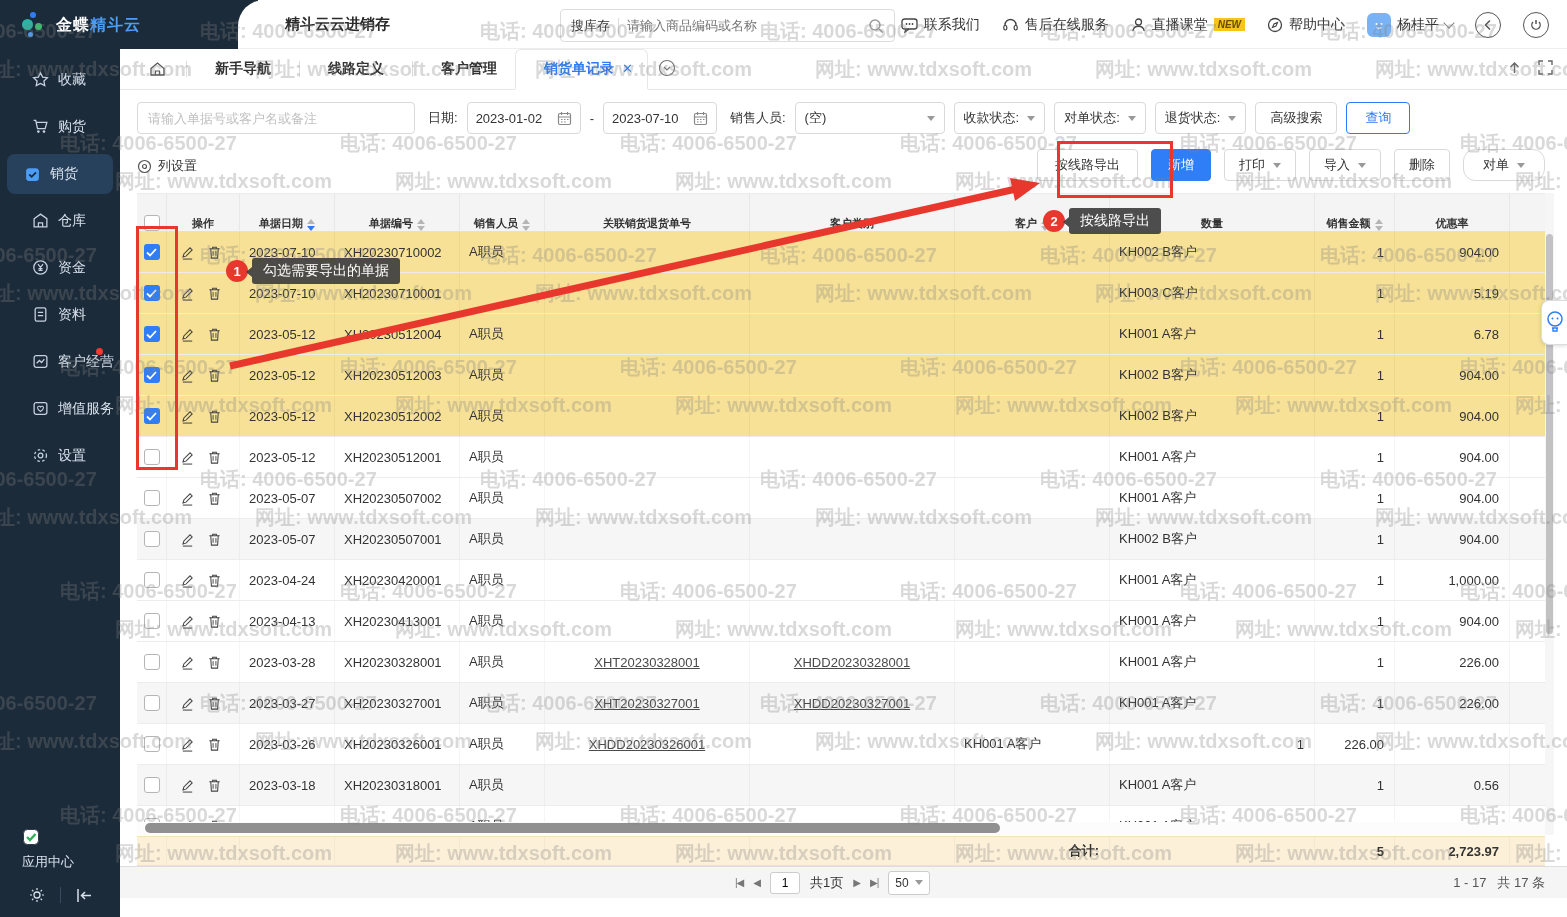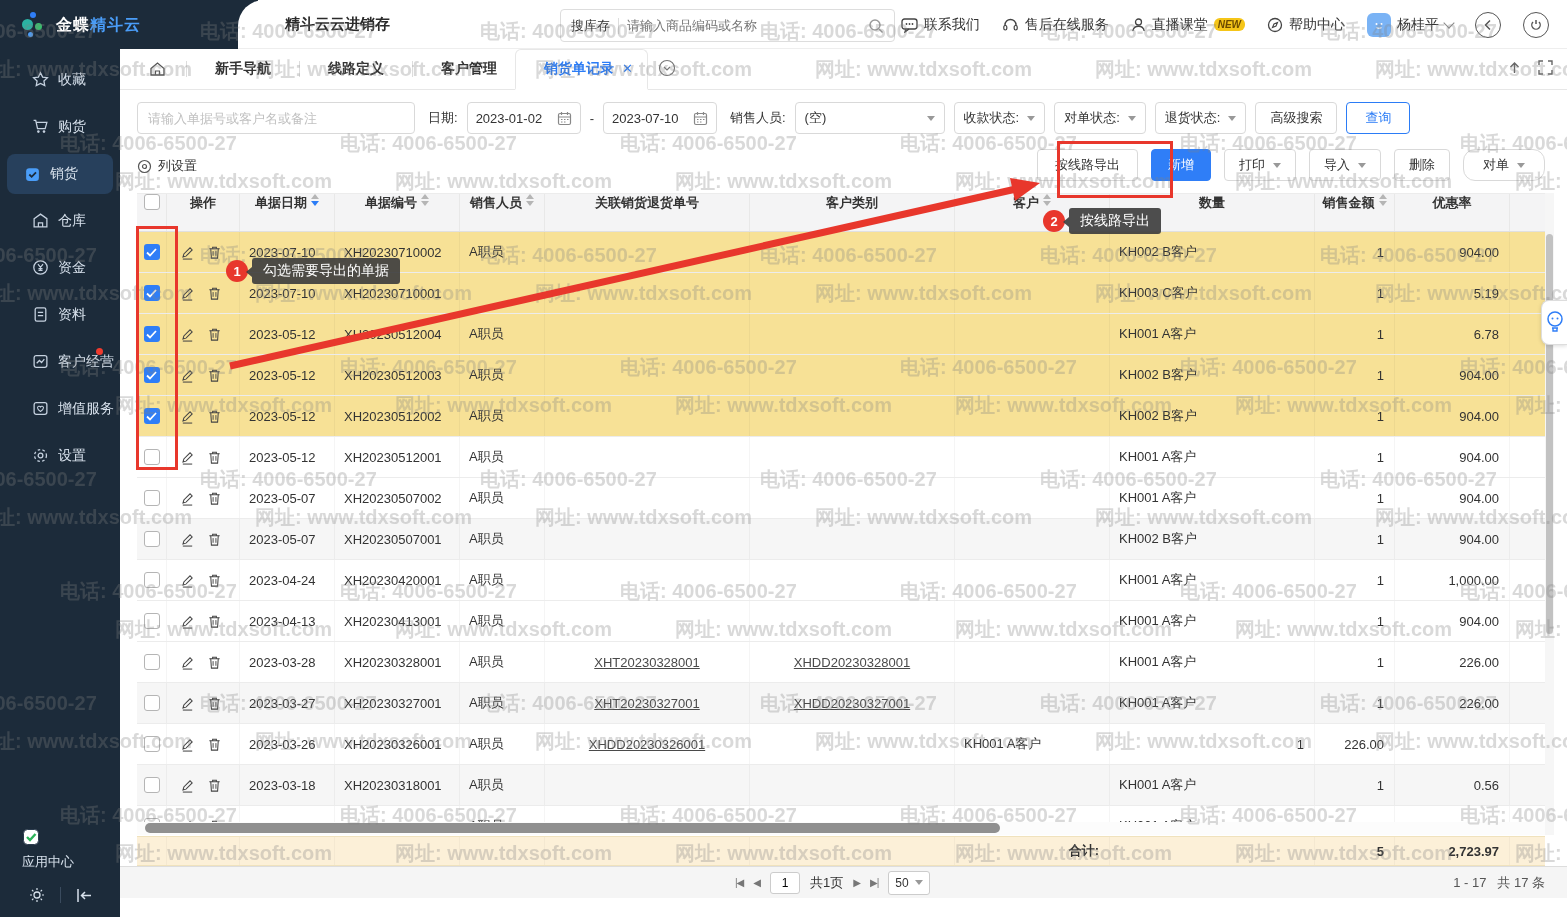--- a/index.html
+++ b/index.html
@@ -15,21 +15,21 @@
   .logo-dots i { position:absolute; border-radius:50%; }
   .logo-text { font-size:16px; font-weight:bold; color:#fff; letter-spacing:1px; }
   .logo-text .lt2 { color:#4a9df8; font-weight:600; }
   .app-title { position:absolute; left:285px; top:15px; font-size:15px; font-weight:700; color:#2a2a2a; z-index:6; }
   .search-box { position:absolute; left:560px; top:9px; width:335px; height:33px; border:1px solid #ddd; border-radius:4px; display:flex; align-items:center; padding:0 10px; gap:8px; z-index:6; background:#fff; }
   .search-label { color:#333; font-size:13px; white-space:nowrap; }
   .search-sep { width:1px; height:16px; background:#ddd; }
   .search-ph { color:#b8b8b8; font-size:13px; flex:1; border:none; outline:none; background:transparent; }
   .top-links { position:absolute; right:18px; top:0; height:49px; display:flex; align-items:center; gap:22px; z-index:6;text-align:center; }
   .top-link { display:flex; align-items:center; gap:6px; font-size:14px; color:#333; cursor:pointer; white-space:nowrap; }
-  .badge-new { background:#f5c518; color:#6b4a00; font-size:10px; font-weight:bold; font-style:italic; padding:1px 4px; border-radius:6px; }
+  .badge-new { background:#f5c518; color:#6b4a00; font-size:10px; font-weight:bold; font-style:italic; padding:1px 4px; border-radius:0; }
   .avatar { width:24px; height:24px; border-radius:6px; background:#7ab3f5; display:flex; align-items:center; justify-content:center; }
   .chev { width:8px; height:8px; border-right:1.5px solid #888; border-bottom:1.5px solid #888; transform:rotate(45deg); margin-top:-4px; }
   .circle-ic { width:26px; height:26px; border:1.5px solid #555; border-radius:50%; display:flex; align-items:center; justify-content:center; color:#555; font-size:13px; }
 
   
   .sidebar { position:absolute; left:0; top:0; width:120px; height:917px; background:#1c2b3a; z-index:2; }
   .side-items { position:absolute; top:56px; left:0; width:120px; }
   .side-item { height:47px; display:flex; align-items:center; gap:9px; padding-left:32px; color:#d7e1ec; font-size:14px; cursor:pointer; position:relative; }
   .side-item svg { width:17px; height:17px; color:#c6d2e0; }
   .side-item.active { background:#27405c; border-radius:8px; margin:0 7px; padding-left:17px; height:40px; margin-top:4px; margin-bottom:3px; }
@@ -68,21 +68,21 @@
 
   
   .toolbar { position:absolute; left:17px; top:100px; right:22px; height:34px; display:flex; align-items:center; }
   .col-settings { display:flex; align-items:center; gap:6px; color:#333; font-size:13px; cursor:pointer; }
   .tool-right { position:absolute; right:0; top:0; display:flex; gap:13px; }
 
   
   .tablewrap { position:absolute; left:17px; top:144px; width:1408px; height:633px; overflow:hidden; }
   .thead, .trow { display:grid; grid-template-columns:30px 73px 95px 125px 85px 205px 205px 155px 205px 80px 115px 60px; }
   .thead { height:39px; background:#f4f4f5; border-bottom:1px solid #e0e0e0; border-top:1px solid #ececec; }
-  .th { display:flex; align-items:flex-start; justify-content:center; font-size:13px; font-weight:600; color:#333; border-right:1px solid #e8e8e8; gap:4px; overflow:hidden; white-space:nowrap; }
+  .th { display:flex; align-items:flex-end; justify-content:center; font-size:11px; font-weight:600; color:#333; border-right:1px solid #e8e8e8; gap:4px; overflow:hidden; white-space:nowrap; }
   .sorts { display:flex; flex-direction:column; gap:2px; }
   .tri-up { width:0;height:0;border-left:4px solid transparent;border-right:4px solid transparent;border-bottom:5px solid #b5b5b5; }
   .tri-dn { width:0;height:0;border-left:4px solid transparent;border-right:4px solid transparent;border-top:5px solid #b5b5b5; }
   .tri-dn.on { border-top-color:#2b7cf6; }
   .tbody { height:594px; overflow:hidden; }
   .trow { height:41px; border-bottom:1px solid #ececec; background:#fff; }
   .trow.sel { background:#f7e196; }
   .trow.shade { background:#f6f6f6; }
   .td { display:flex; align-items:center; font-size:13px; color:#333; border-right:1px solid rgba(0,0,0,0.04); overflow:hidden; white-space:nowrap; }
   .td.cb, .th.cb { justify-content:center; }

